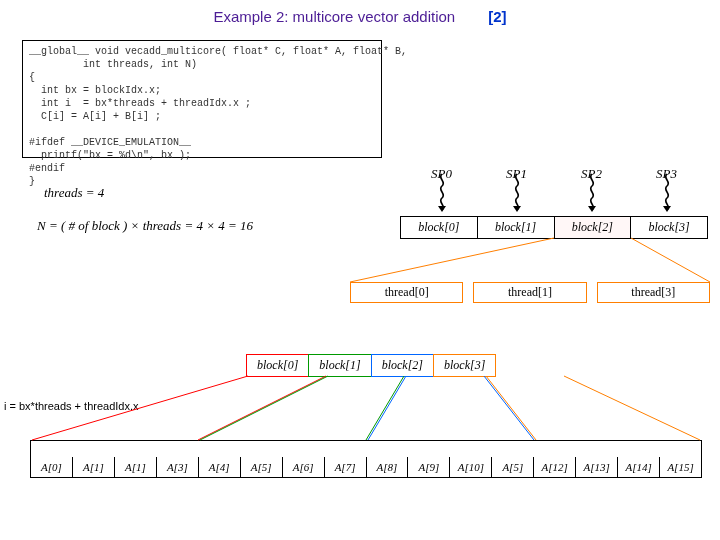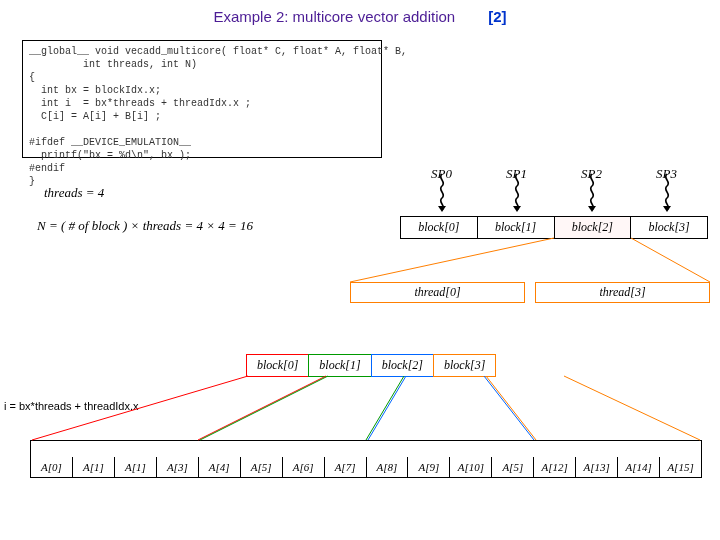--- a/index.html
+++ b/index.html
@@ -12,21 +12,21 @@
   .eq-N { position: absolute; top: 218px; left: 30px; font-family: "Times New Roman", serif; font-size: 13px; font-style: italic; margin-left: 7px; }
   .sp-row { position: absolute; top: 155px; left: 404px; width: 300px; display: flex; margin-top: 11px; }
   .sp-col { flex: 1; text-align: center; font-family: "Times New Roman", serif; font-style: italic; font-size: 13px; }
   .squig-row { position: absolute; top: 172px; left: 404px; width: 300px; display: flex; }
   .squig-col { flex: 1; display: flex; justify-content: center; }
   .block-row1 { position: absolute; top: 216px; left: 400px; width: 308px; border: 1px solid #000; display: flex; }
   .cell { flex: 1; border-right: 1px solid #000; text-align: center; font-family: "Times New Roman", serif; font-style: italic; font-size: 12px; padding: 3px 0; }
   .cell:last-child { border-right: none; }
   .block-row1 .cell:nth-child(3) { background: rgba(255,0,0,0.03); }
   .thread-row { position: absolute; top: 282px; left: 350px; width: 360px; display: flex; gap: 10px; }
-  .tcell { flex: 1; border: 1px solid #ff7f00; text-align: center; font-family: "Times New Roman", serif; font-style: italic; font-size: 12px; padding: 2px 0; }
+  .tcell { flex: 1; border: 1px solid #ff7f00; text-align: center; font-family: "Times New Roman", serif; font-size: 12px; padding: 2px 0; }
   .block-row2 { position: absolute; top: 354px; left: 246px; display: flex; }
   .bcell2 { border: 1px solid #000; text-align: center; font-family: "Times New Roman", serif; font-style: italic; font-size: 12px; padding: 3px 10px; margin-right: -1px; }
   .index-eq { position: absolute; top: 400px; left: 4px; font-size: 11px; }
   .array-row { position: absolute; top: 440px; left: 30px; width: 672px; border: 1px solid #000; display: flex; }
   .acell { flex: 1; border-right: 1px solid #000; text-align: center; font-family: "Times New Roman", serif; font-style: italic; font-size: 11px; padding: 4px 0; margin-top: 16px; }
   .acell:last-child { border-right: none; }
   svg.overlay { position: absolute; top: 0; left: 0; pointer-events: none; }
 </style>
 </head>
 <body>
@@ -87,20 +87,21 @@
 
 <div class="block-row1">
   <div class="cell">block[0]</div>
   <div class="cell">block[1]</div>
   <div class="cell">block[2]</div>
   <div class="cell">block[3]</div>
 </div>
 
 <div class="thread-row">
   <div class="tcell">thread[0]</div>
+  <div class="tcell">thread[1]</div>
   <div class="tcell">thread[3]</div>
 </div>
 
 <div class="block-row2">
   <div class="bcell2" style="border-color: rgb(255, 0, 0); color: rgb(0, 0, 0);">block[0]</div>
   <div class="bcell2" style="border-color: rgb(0, 153, 0); color: rgb(0, 0, 0);">block[1]</div>
   <div class="bcell2" style="border-color: rgb(0, 102, 255); color: rgb(0, 0, 0);">block[2]</div>
   <div class="bcell2" style="border-color: rgb(255, 127, 0); color: rgb(0, 0, 0);">block[3]</div>
 </div>
 

